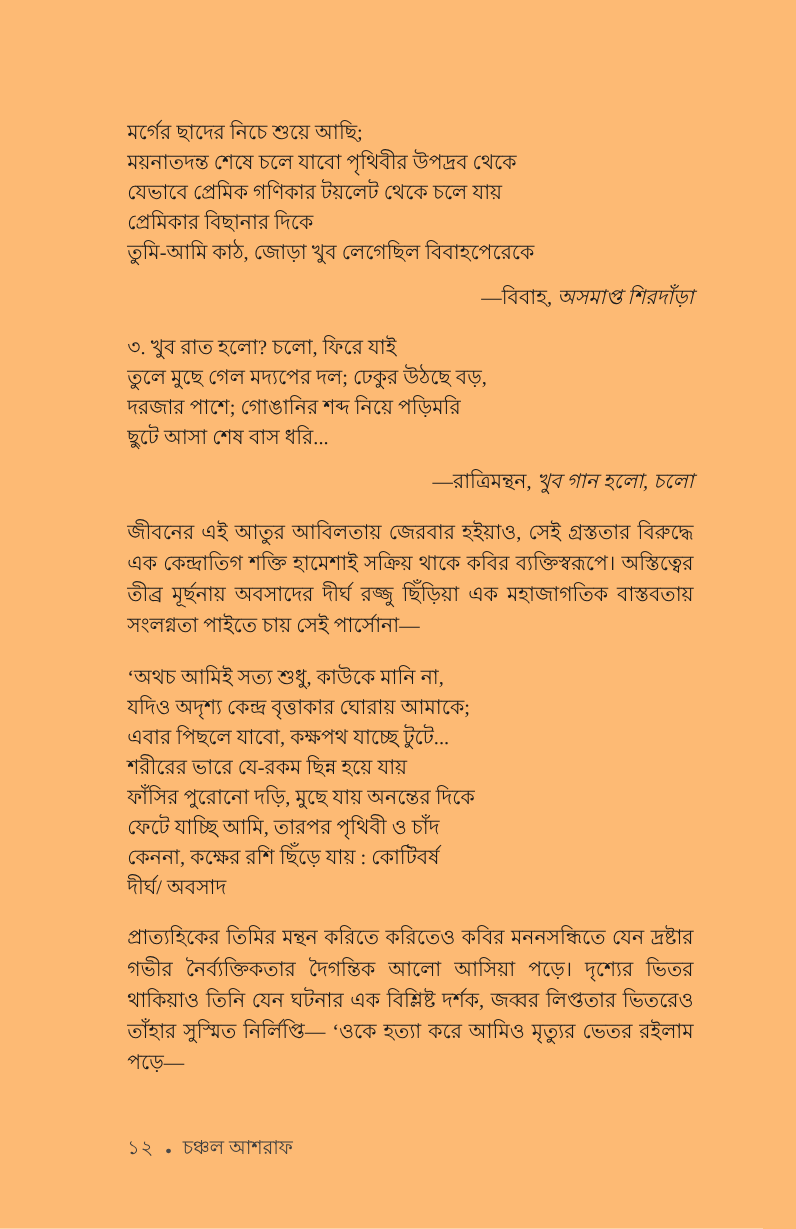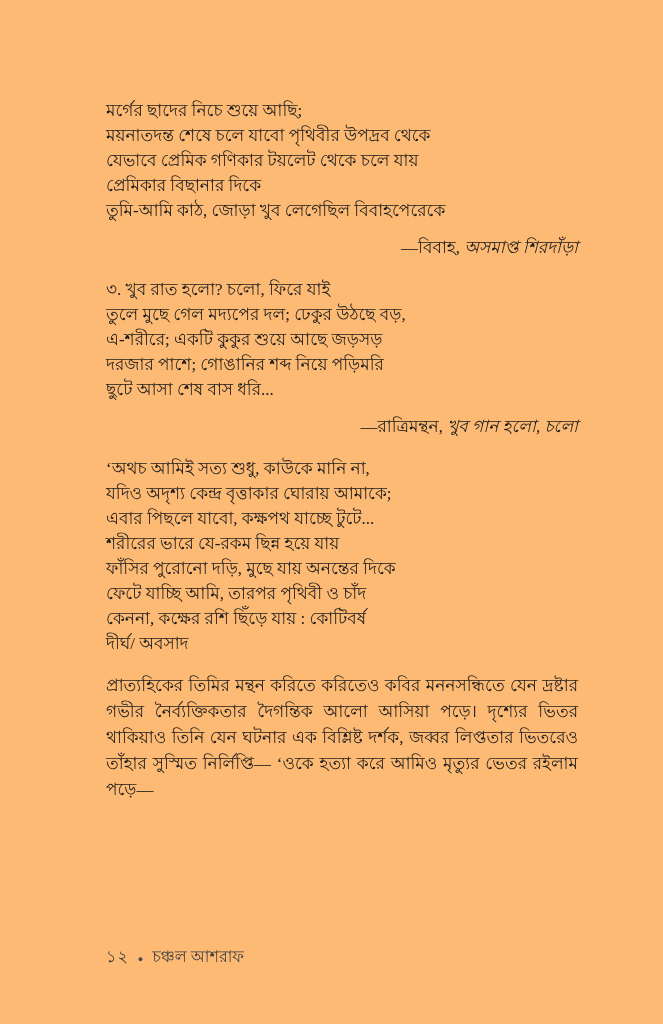--- a/index.html
+++ b/index.html
@@ -75,26 +75,26 @@
       <div class="verse-line">ময়নাতদন্ত শেষে চলে যাবো পৃথিবীর উপদ্রব থেকে</div>
       <div class="verse-line">যেভাবে প্রেমিক গণিকার টয়লেট থেকে চলে যায়</div>
       <div class="verse-line">প্রেমিকার বিছানার দিকে</div>
       <div class="verse-line">তুমি-আমি কাঠ, জোড়া খুব লেগেছিল বিবাহপেরেকে</div>
       <div class="attribution"><span>—বিবাহ, </span><span class="work-title">অসমাপ্ত শিরদাঁড়া</span></div>
     </div>
 
     <div class="verse-block">
       <div class="verse-line">৩. খুব রাত হলো? চলো, ফিরে যাই</div>
       <div class="verse-line">তুলে মুছে গেল মদ্যপের দল; ঢেকুর উঠছে বড়,</div>
-      <div class="verse-line">এ-শরীরে; একটি কুকুর শুয়ে আছে জড়সড়</div>
       <div class="verse-line">দরজার পাশে; গোঙানির শব্দ নিয়ে পড়িমরি</div>
       <div class="verse-line">ছুটে আসা শেষ বাস ধরি...</div>
       <div class="attribution"><span>—রাত্রিমন্থন, </span><span class="work-title">খুব গান হলো, চলো</span></div>
     </div>
 
+    <p class="para">জীবনের এই আতুর আবিলতায় জেরবার হইয়াও, সেই গ্রস্ততার বিরুদ্ধে এক কেন্দ্রাতিগ শক্তি হামেশাই সক্রিয় থাকে কবির ব্যক্তিস্বরূপে। অস্তিত্বের তীব্র মূর্ছনায় অবসাদের দীর্ঘ রজ্জু ছিঁড়িয়া এক মহাজাগতিক বাস্তবতায় সংলগ্নতা পাইতে চায় সেই পার্সোনা—</p>
 
     <div class="verse-block">
       <div class="verse-line">‘অথচ আমিই সত্য শুধু, কাউকে মানি না,</div>
       <div class="verse-line">যদিও অদৃশ্য কেন্দ্র বৃত্তাকার ঘোরায় আমাকে;</div>
       <div class="verse-line">এবার পিছলে যাবো, কক্ষপথ যাচ্ছে টুটে...</div>
       <div class="verse-line">শরীরের ভারে যে-রকম ছিন্ন হয়ে যায়</div>
       <div class="verse-line">ফাঁসির পুরোনো দড়ি, মুছে যায় অনন্তের দিকে</div>
       <div class="verse-line">ফেটে যাচ্ছি আমি, তারপর পৃথিবী ও চাঁদ</div>
       <div class="verse-line">কেননা, কক্ষের রশি ছিঁড়ে যায় : কোটিবর্ষ</div>
       <div class="verse-line">দীর্ঘ/ অবসাদ</div>

